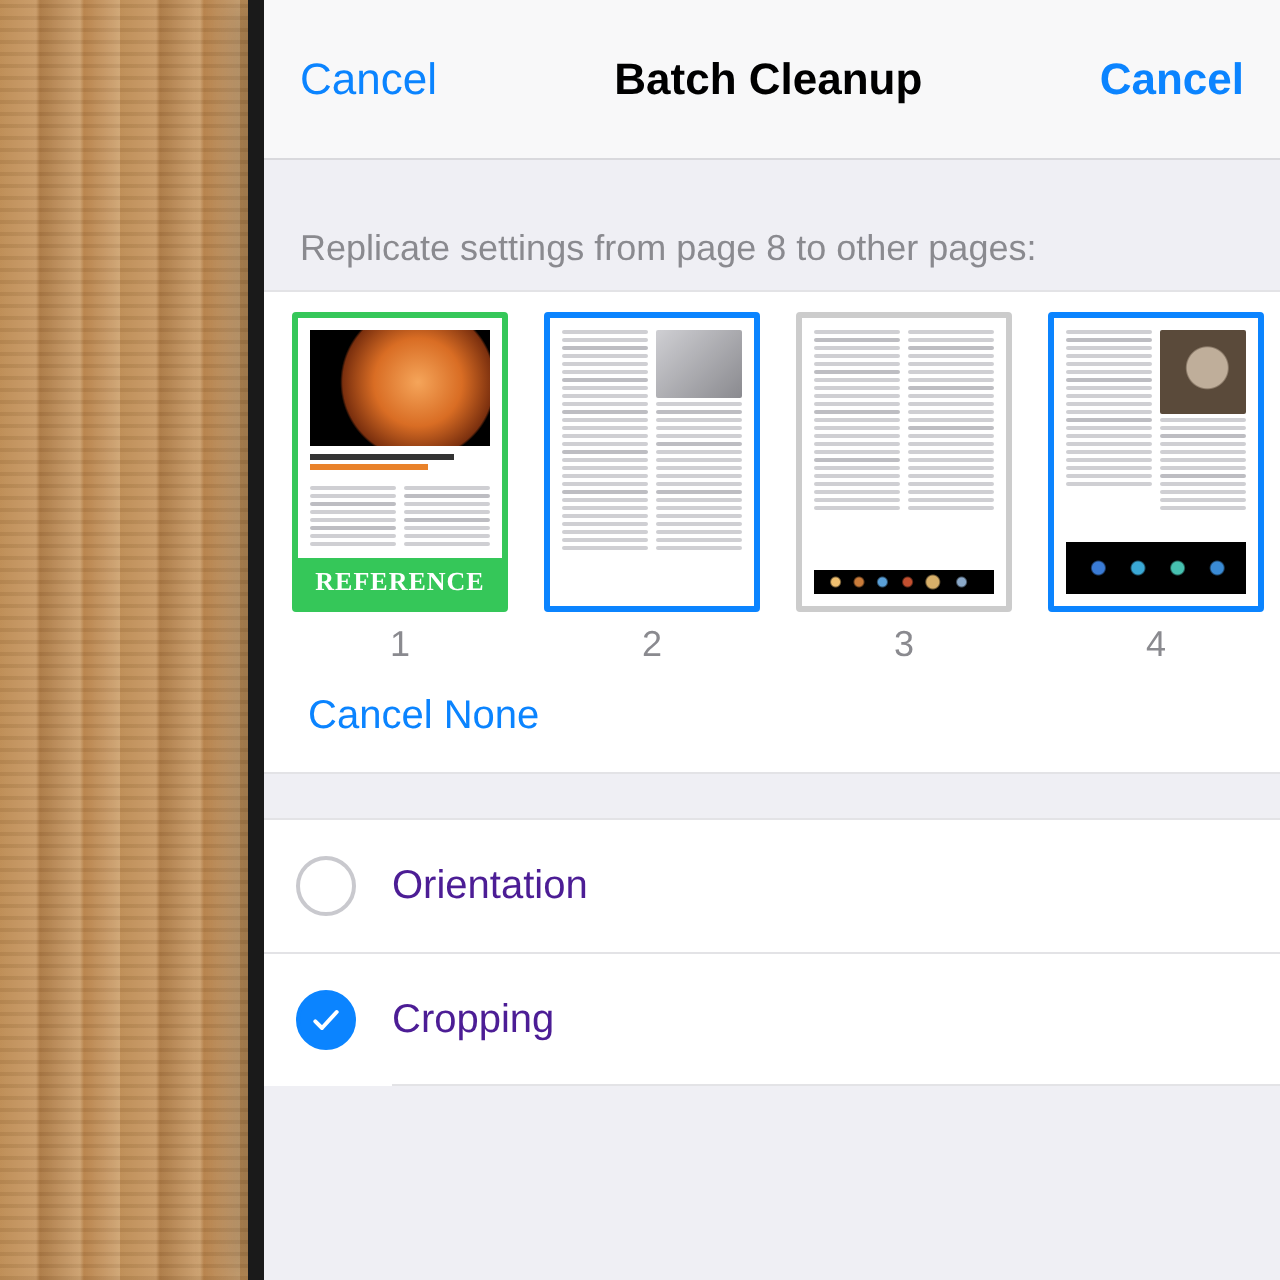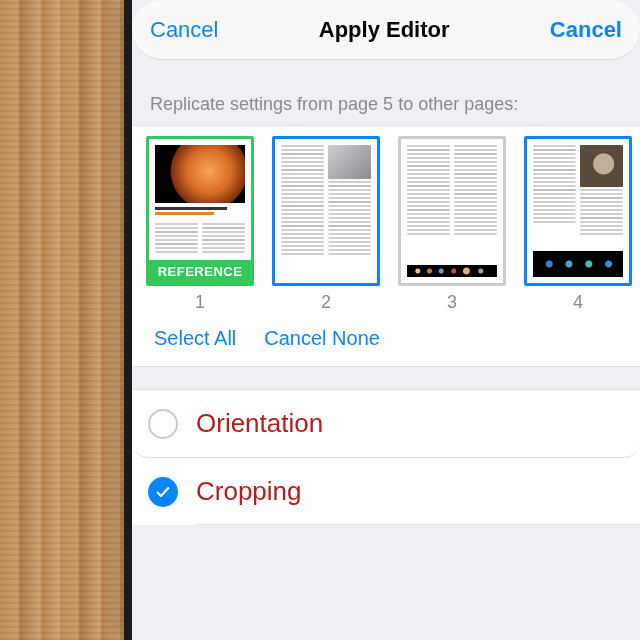--- a/index.html
+++ b/index.html
@@ -23,42 +23,42 @@
   
   .panel {
     position: absolute; top: 0; right: 0; bottom: 0; left: 124px;
     background: #efeff4;
     border-left: 8px solid #1a1a1a;
     box-shadow: -6px 0 18px rgba(0,0,0,0.25);
     display: flex; flex-direction: column;
   }
 
   .navbar {
-    height: 60px; background:#f8f8f9;
+    height: 80px; background:#f8f8f9;
     display:flex; align-items:center; justify-content:space-between;
-    padding: 0 18px; border-bottom:1px solid #d9d9dd;border-radius:31px;
+    padding: 0 18px; border-bottom:1px solid #d9d9dd;
   }
   .nav-btn { color:#0b84ff; font-size:22px; font-weight:400; cursor:pointer; }
   .nav-btn.apply { font-weight:600; }
   .nav-title { color:#000; font-size:22px; font-weight:600; }
 
   .section-caption {
     padding: 34px 18px 10px 18px;
     color:#8a8a8f; font-size:18px;
     background:#efeff4;
   }
 
   .thumbs-wrap { background:#fff; border-top:1px solid #e3e3e6; border-bottom:1px solid #e3e3e6; padding:10px 14px 6px 14px; }
   .thumbs-row { display:flex; gap:18px; }
 
   .thumb { width:108px; display:flex; flex-direction:column; align-items:center; }
   .thumb .card {
     width:108px; height:150px; background:#fff;
     border:3px solid #ccc; border-radius:2px;
-    position:relative; overflow:hidden;
+    position:relative; overflow:hidden;font-family:Liberation Serif, serif;
   }
   .thumb.ref .card { border-color:#35c759; }
   .thumb.sel .card { border-color:#0b84ff; }
   .ref-badge{
     position:absolute; left:0; right:0; bottom:0;
     background:#35c759; color:#fff; font-size:13px; font-weight:700;
     letter-spacing:0.5px; text-align:center; padding:4px 0;
   }
   .thumb .num { color:#8a8a8f; font-size:18px; margin-top:6px; }
 
@@ -103,21 +103,21 @@
 
   .select-row{
     display:flex; gap:28px; padding:16px 22px 18px 22px; background:#fff;
   }
   .link { color:#0b84ff; font-size:20px; font-weight:500; cursor:pointer; }
 
   .options { margin-top:22px; background:#fff; border-top:1px solid #e3e3e6; }
   .opt {
     display:flex; align-items:center; gap:18px;
     padding:18px 16px; border-bottom:1px solid #e3e3e6;
-    font-size:26px; color:#b91c1c;border-radius:16px;
+    font-size:20px; color:#4c1d95;
   }
   .opt:first-child { padding-left:16px; } 
   .chk {
     width:30px; height:30px; border-radius:50%;
     border:2px solid #c9c9ce; background:#fff; flex:0 0 30px;
     display:flex; align-items:center; justify-content:center;
   }
   .chk.on { background:#0b84ff; border-color:#0b84ff; }
   .chk.on svg { stroke:#fff; }
   .opt .label { flex:1; }
@@ -136,25 +136,25 @@
 </head>
 <body>
 
 <div class="stage">
   <div class="wood"></div>
 
   <div class="panel">
 
     <div class="navbar">
       <span class="nav-btn">Cancel</span>
-      <span class="nav-title">Apply Editor</span>
+      <span class="nav-title">Batch Cleanup</span>
       <span class="nav-btn apply">Cancel</span>
     </div>
 
-    <div class="section-caption">Replicate settings from page 5 to other pages:</div>
+    <div class="section-caption">Replicate settings from page 8 to other pages:</div>
 
     <div class="thumbs-wrap">
       <div class="thumbs-row">
 
         <div class="thumb ref">
           <div class="card">
             <div style="position:absolute; left:6px; right:6px; top:6px;">
               <div class="mars"></div>
               <div class="title-block">
                 <div class="tline" style="width:80%"></div>
@@ -353,21 +353,20 @@
             <div style="position:absolute; left:6px; right:6px; bottom:6px;">
               <div class="moons-strip"></div>
             </div>
           </div>
           <div class="num">4</div>
         </div>
 
       </div>
 
       <div class="select-row" style="padding-left:8px; padding-bottom:10px; padding-top:14px;">
-        <span class="link">Select All</span>
         <span class="link">Cancel None</span>
       </div>
     </div>
 
     <div class="options">
 
       <div class="opt">
         <span class="chk"></span>
         <span class="label">Orientation</span>
       </div>

